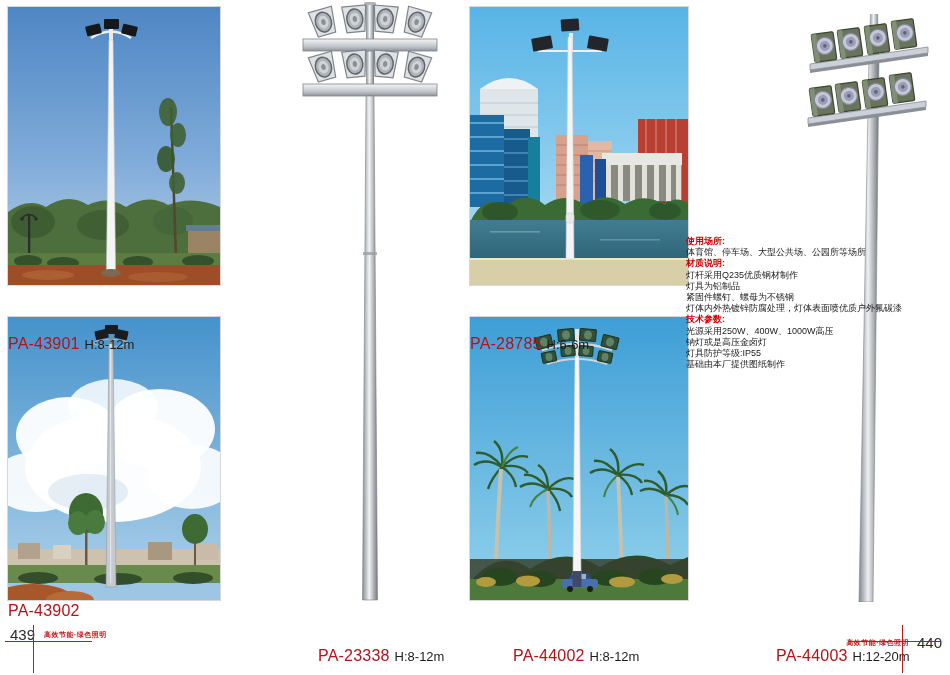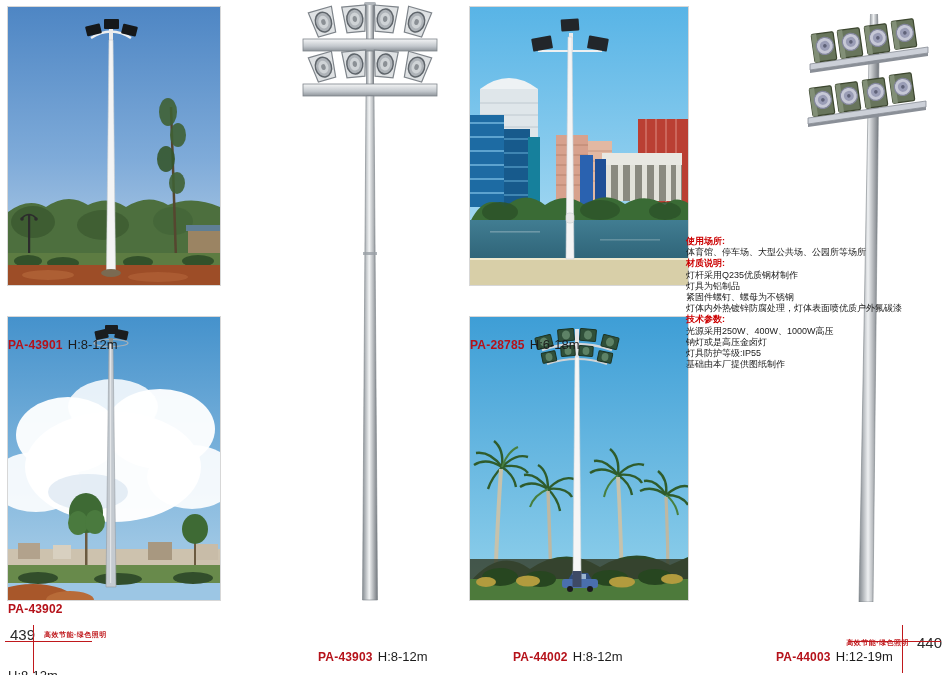--- a/index.html
+++ b/index.html
@@ -2,21 +2,21 @@
 <html><head>
 <meta charset="utf-8">
 <style>
   html,body{margin:0;padding:0;background:#ffffff;}
   #page{position:relative;width:950px;height:675px;background:#ffffff;overflow:hidden;
         font-family:"Liberation Sans","DejaVu Sans",sans-serif;}
   .photo{position:absolute;overflow:hidden;outline:1px solid #d7d7d7;}
   .photo svg{display:block;}
   .render{position:absolute;}
   .plabel{position:absolute;display:flex;align-items:baseline;gap:5px;white-space:nowrap;}
-  .pcode{color:#b5121a;font-weight:bold;font-size:12px;letter-spacing:0.2px;}
+  .pcode{color:#b5121a;font-weight:normal;font-size:16px;letter-spacing:0.2px;}
   .pheight{color:#1c1c1c;font-size:13px;margin-top:47px;}
   .info{position:absolute;left:686px;top:236px;width:266px;font-size:9px;line-height:11.2px;color:#1a1a1a;}
   .iline{white-space:nowrap;}
   .ihead{color:#cc0000;font-weight:bold;}
   .footer-left{position:absolute;left:10px;top:626px;display:flex;align-items:center;gap:9px;}
   .footer-right{position:absolute;left:845px;top:634px;width:97px;display:flex;align-items:center;justify-content:flex-end;gap:8px;}
   .fnum{font-size:15px;font-weight:normal;color:#2a2a2a;}
   .fslogan{font-size:7px;font-weight:bold;color:#c0181c;letter-spacing:0.5px;}
   .hline{position:absolute;height:1px;background:#c0181c;}
   .vline{position:absolute;width:1px;background:#c0181c;}
@@ -387,34 +387,34 @@
 
   <div class="plabel" style="left:8px;top:290px;">
     <span class="pcode">PA-43901</span>
     <span class="pheight">H:8-12m</span>
   </div>
   <div class="plabel" style="left:8px;top:602px;flex-direction:column;">
     <span class="pcode">PA-43902</span>
     <span class="pheight">H:8-12m</span>
   </div>
   <div class="plabel" style="left:318px;top:602px;">
-    <span class="pcode">PA-43903</span>
+    <span class="pcode">PA-23338</span>
     <span class="pheight">H:8-12m</span>
   </div>
   <div class="plabel" style="left:470px;top:290px;">
     <span class="pcode">PA-28785</span>
-    <span class="pheight">H:6-18m</span>
+    <span class="pheight">H:6-6m</span>
   </div>
   <div class="plabel" style="left:470px;top:602px;padding-left:43px;">
     <span class="pcode">PA-44002</span>
     <span class="pheight">H:8-12m</span>
   </div>
   <div class="plabel" style="left:776px;top:602px;">
     <span class="pcode">PA-44003</span>
-    <span class="pheight">H:12-19m</span>
+    <span class="pheight">H:12-20m</span>
   </div>
 
   <div class="info">
     <div class="iline ihead">使用场所:</div>
     <div class="iline">体育馆、停车场、大型公共场、公园所等场所</div>
     <div class="iline ihead">材质说明:</div>
     <div class="iline">灯杆采用Q235优质钢材制作</div>
     <div class="iline">灯具为铝制品</div>
     <div class="iline">紧固件螺钉、螺母为不锈钢</div>
     <div class="iline">灯体内外热镀锌防腐处理，灯体表面喷优质户外氟碳漆</div>

